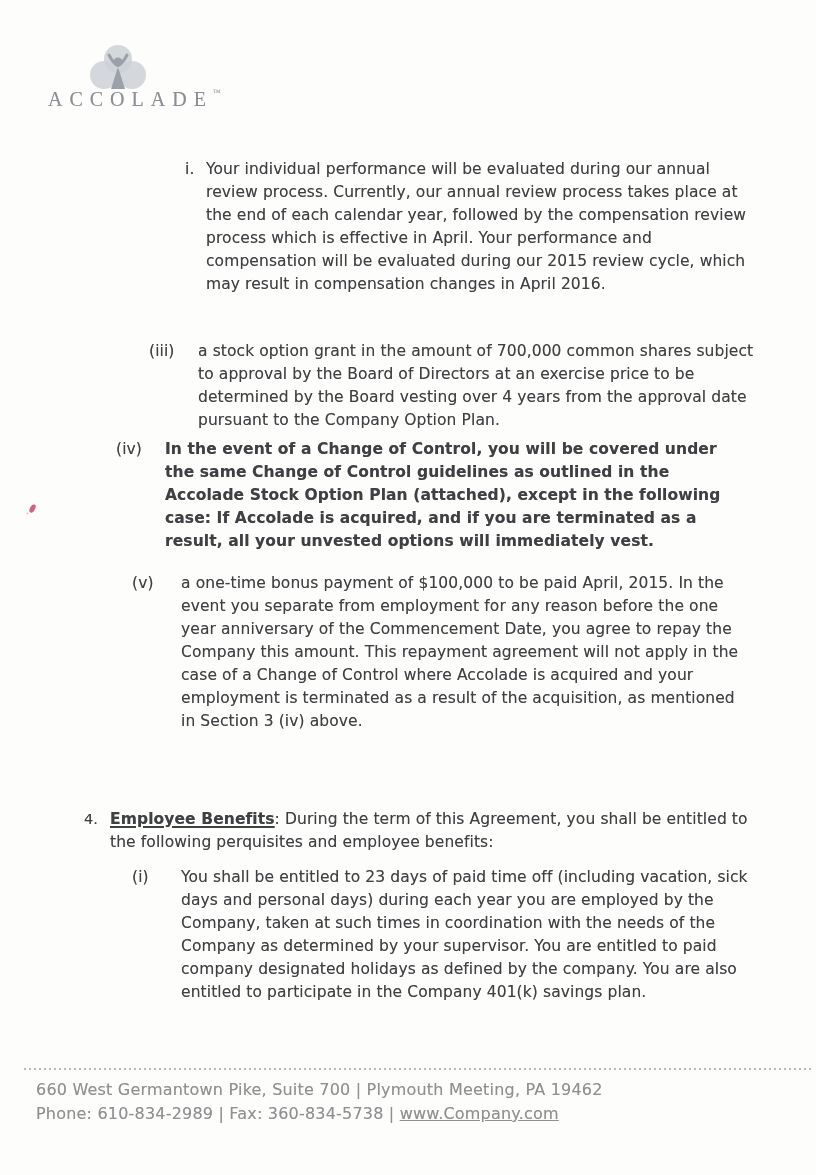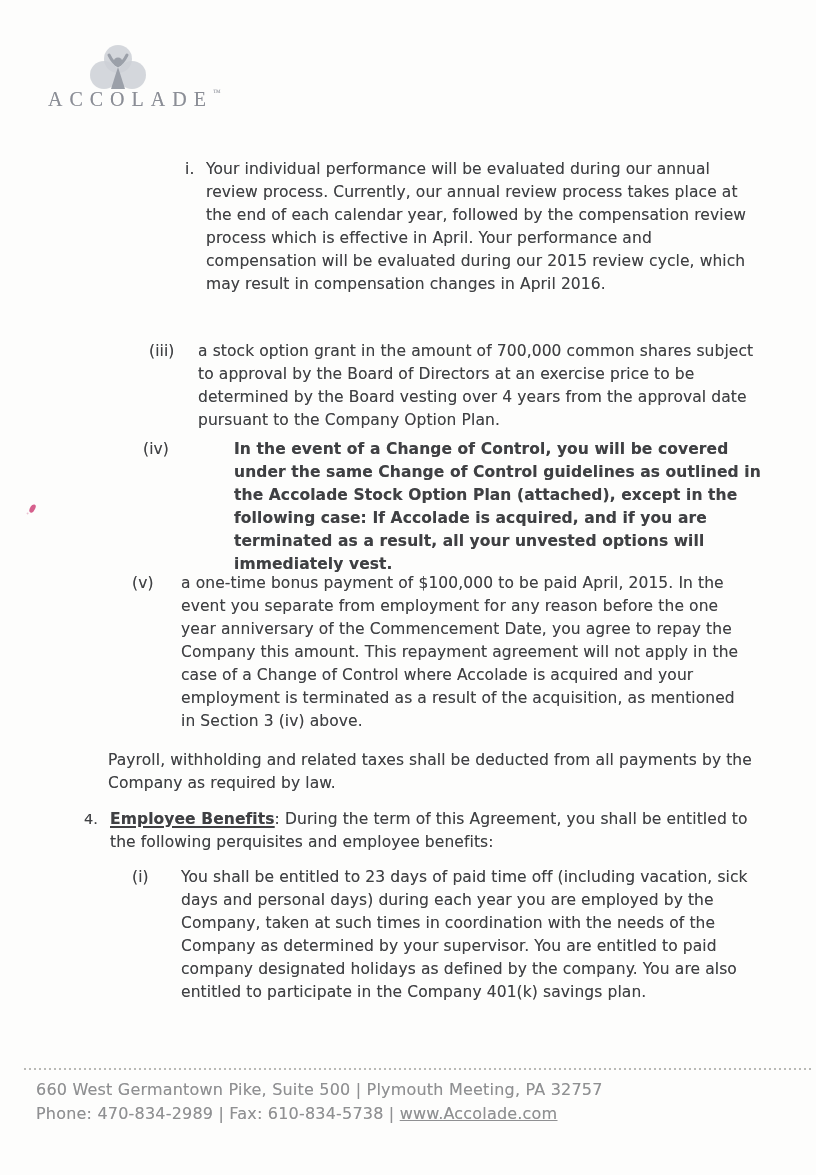--- a/index.html
+++ b/index.html
@@ -104,47 +104,46 @@
   <div class="abs hang doc-text" style="left:185px; top:158px; width:570px;">
     <span class="marker" style="width:21px;">i.</span>
     <div style="width:548px;">Your individual performance will be evaluated during our annual review process.  Currently, our annual review process takes place at the end of each calendar year, followed by the compensation review process which is effective in April.  Your performance and compensation will be evaluated during our 2015 review cycle, which may result in compensation changes in April 2016.</div>
   </div>
 
   <div class="abs hang doc-text" style="left:148px; top:340px; width:620px;justify-content:flex-end;">
     <span class="marker" style="width:49px;">(iii)</span>
     <div style="width:570px;">a stock option grant in the amount of 700,000 common shares subject to approval by the Board of Directors at an exercise price to be determined by the Board vesting over 4 years from the approval date pursuant to the Company Option Plan.</div>
   </div>
 
-  <div class="abs hang doc-text" style="left:143px; top:438px; width:620px;gap:42px;">
+  <div class="abs hang doc-text" style="left:116px; top:438px; width:620px;">
     <span class="marker" style="width:49px;">(iv)</span>
     <div style="width:570px;font-weight:bold;">In the event of a Change of Control, you will be covered under the same Change of Control guidelines as outlined in the Accolade Stock Option Plan (attached), except in the following case: If Accolade is acquired, and if you are terminated as a result, all your unvested options will immediately vest.</div>
   </div>
 
   <div class="abs ink-speck" style="left:30px; top:504px;"></div>
 
   <div class="abs hang doc-text" style="left:132px; top:572px; width:620px;">
     <span class="marker" style="width:49px;">(v)</span>
     <div style="width:570px;">a one-time bonus payment of $100,000 to be paid April, 2015. In the event you separate from employment for any reason before the one year anniversary of the Commencement Date, you agree to repay the Company this amount.  This repayment agreement will not apply in the case of a Change of Control where Accolade is acquired and your employment is terminated as a result of the acquisition, as mentioned in Section 3 (iv) above.</div>
   </div>
 
-  <div class="abs doc-text" style="left:108px; top:749px; width:655px;">Payroll, withholding and related taxes shall be deducted from all payments by the Company as required by law.</div>
 
   <div class="abs hang doc-text" style="left:84px; top:808px; width:672px;">
     <span class="marker" style="width:26px; font-size:14.5px;">4.</span>
     <div style="width:646px;">
       <span class="bold-underline">Employee Benefits</span><span>: During the term of this Agreement, you shall be entitled to the following perquisites and employee benefits:</span>
     </div>
   </div>
 
   <div class="abs hang doc-text" style="left:132px; top:866px; width:620px;">
     <span class="marker" style="width:49px;">(i)</span>
     <div style="width:570px;">You shall be entitled to 23 days of paid time off (including vacation, sick days and personal days) during each year you are employed by the Company, taken at such times in coordination with the needs of the Company as determined by your supervisor.  You are entitled to paid company designated holidays as defined by the company. You are also entitled to participate in the Company 401(k) savings plan.</div>
   </div>
 
   <div class="abs divider" style="left:24px; top:1068px; width:790px;"></div>
 
-  <div class="abs footer-text" style="left:36px; top:1078px;">660 West Germantown Pike, Suite 500 | Plymouth Meeting, PA 32757</div>
+  <div class="abs footer-text" style="left:36px; top:1078px;">660 West Germantown Pike, Suite 700 | Plymouth Meeting, PA 19462</div>
 
   <div class="abs footer-text" style="left:36px; top:1102px;">
-    <span>Phone: 470-834-2989 | Fax: 610-834-5738 | </span><span class="website">www.Accolade.com</span>
+    <span>Phone: 610-834-2989 | Fax: 360-834-5738 | </span><span class="website">www.Company.com</span>
   </div>
 
 </div>
 
 </body></html>

